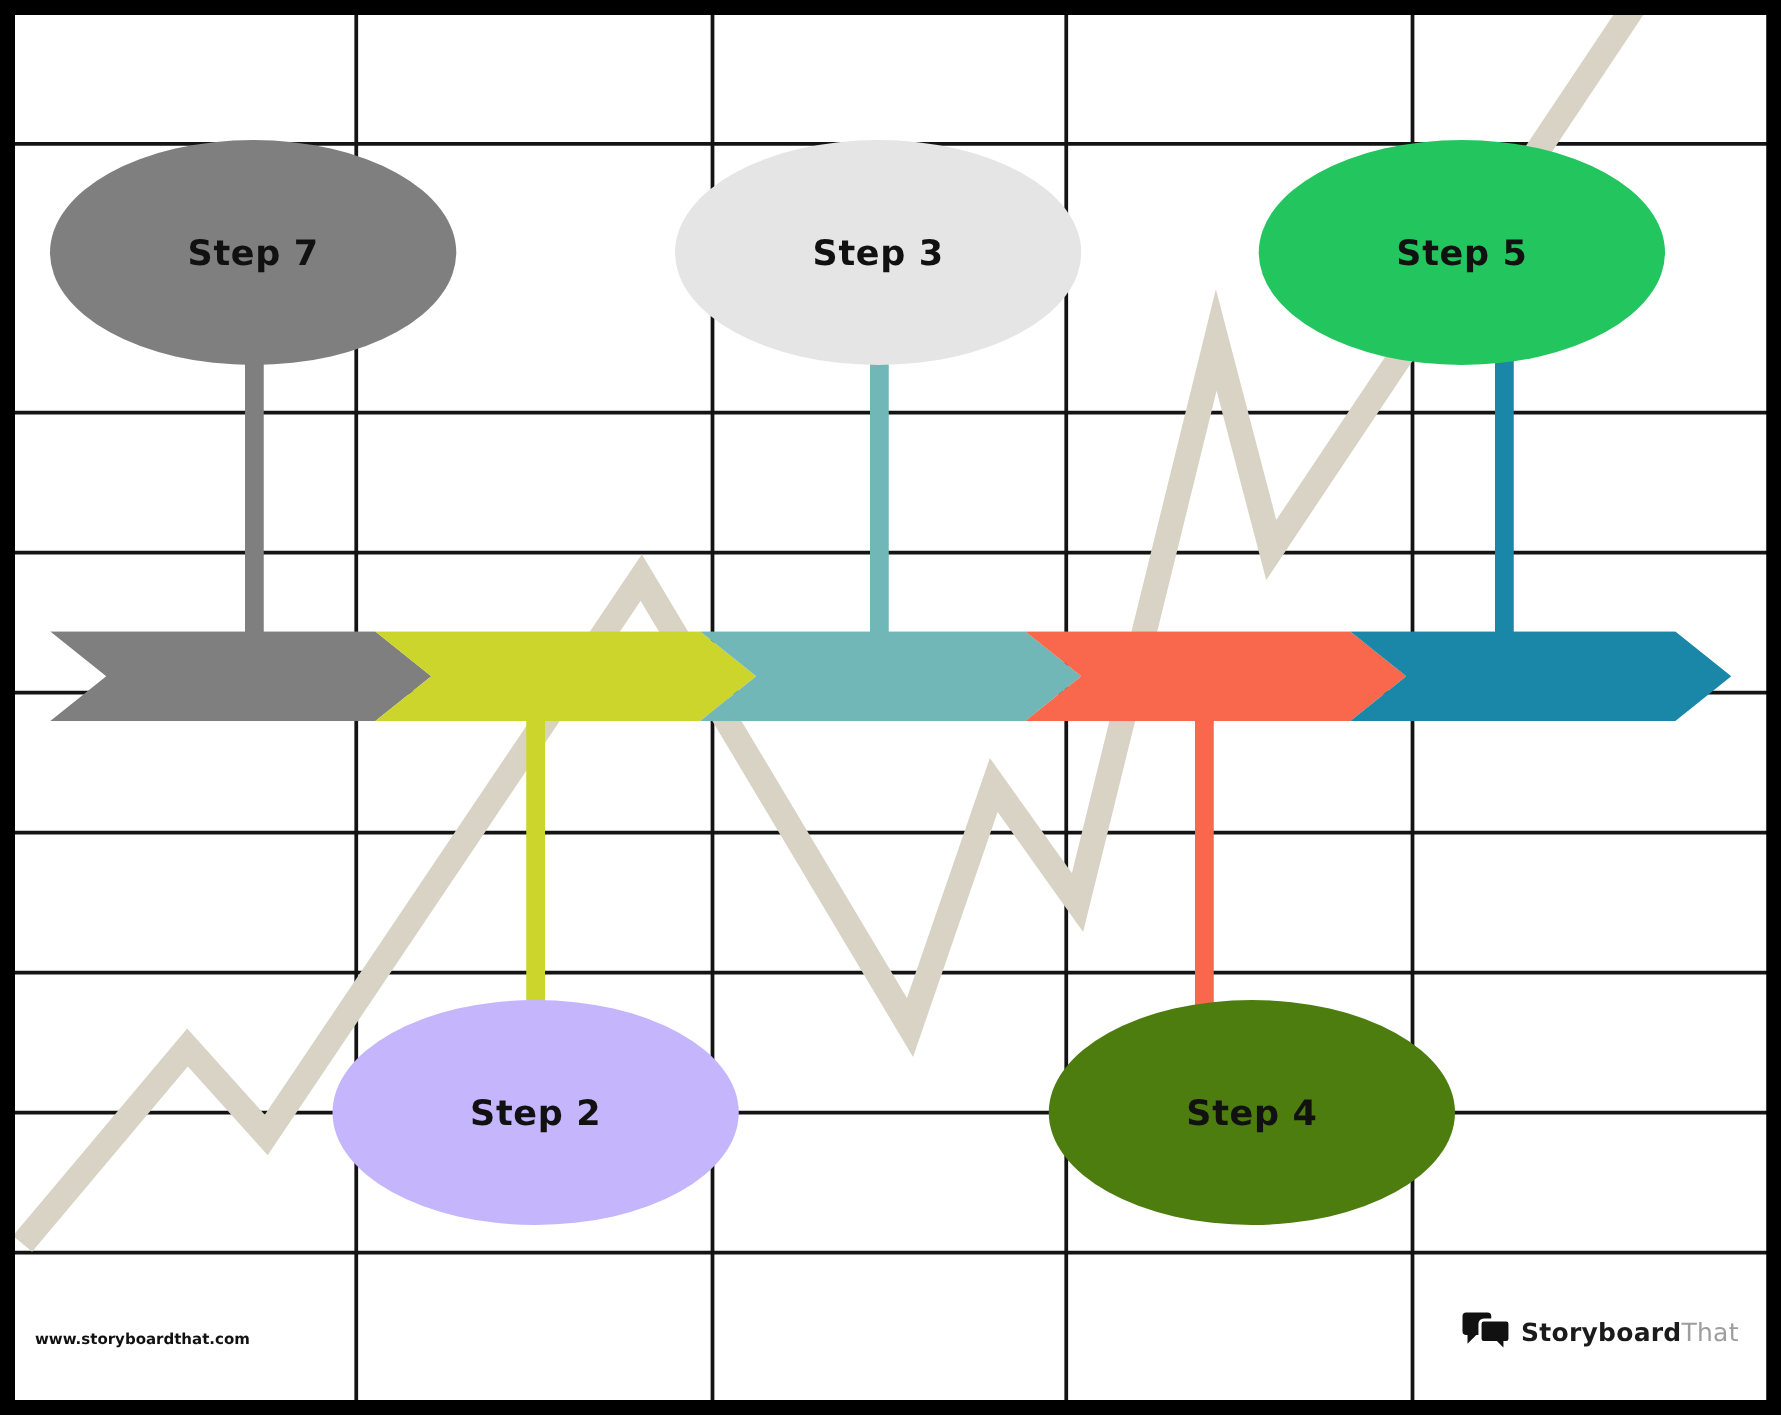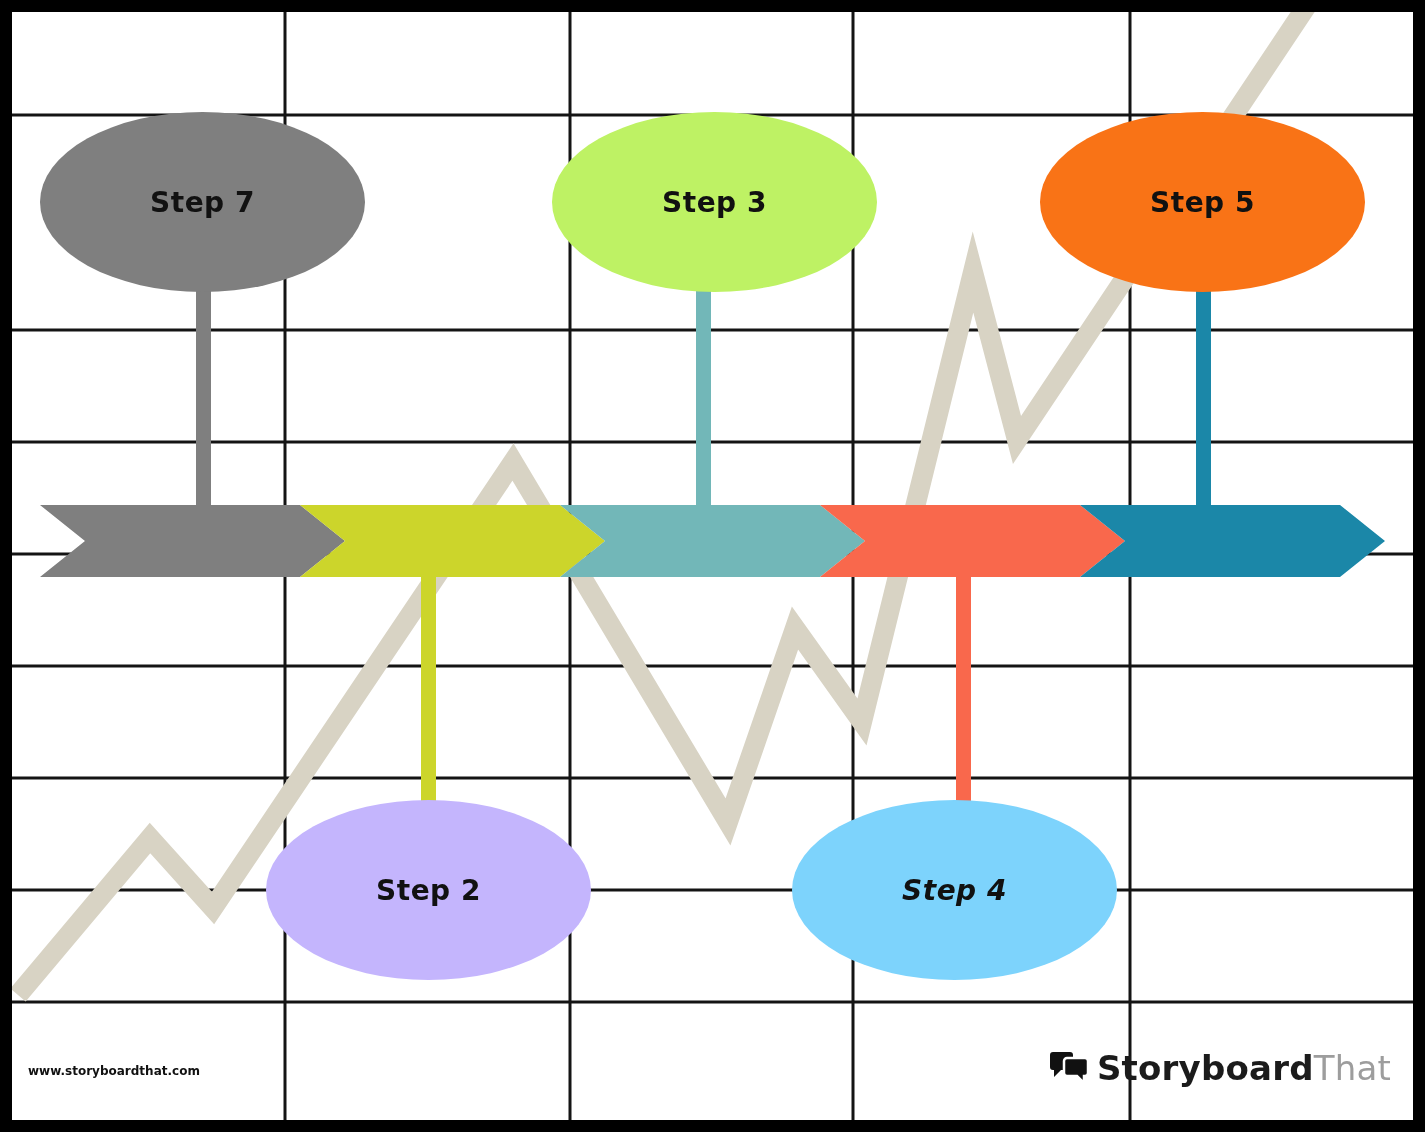--- a/index.html
+++ b/index.html
@@ -32,21 +32,21 @@
   }
 
   .footer-url {
     position:absolute; left:28px; top:1064px; z-index:6;
     font-size:12px; font-weight:700; color:#111111;
   }
   .logo {
     position:absolute; right:34px; top:1048px; z-index:6;
     display:flex; align-items:center; gap:8px;
   }
-  .logo-text { font-size:34px; letter-spacing:0.2px; white-space:nowrap; }
+  .logo-text { font-size:20px; letter-spacing:0.2px; white-space:nowrap; }
   .logo-bold { font-weight:700; color:#1b1b1b; }
   .logo-light { font-weight:400; color:#9d9d9d; }
 
   .frame {
     position:absolute; inset:0; border:12px solid #000; z-index:10;
     pointer-events:none;
   }
 </style>
 </head>
 <body>
@@ -84,27 +84,27 @@
     <div class="segment" style="left: 820px; background-color: rgb(249, 104, 76);"></div>
     <div class="segment" style="left: 1080px; background-color: rgb(27, 135, 168);"></div>
   </div>
 
   <div class="ellipse" style="left: 40px; top: 112px; background-color: rgb(127, 127, 127);">
     <span class="step-label">Step 7</span>
   </div>
   <div class="ellipse" style="left: 266px; top: 800px; background-color: #c4b5fd;">
     <span class="step-label">Step 2</span>
   </div>
-  <div class="ellipse" style="left: 552px; top: 112px; background-color: #bef264;">
+  <div class="ellipse" style="left: 540px; top: 112px; background-color: #e5e5e5;">
     <span class="step-label">Step 3</span>
   </div>
-  <div class="ellipse" style="left: 792px; top: 800px; background-color: #7dd3fc; font-style: italic;">
+  <div class="ellipse" style="left: 839px; top: 800px; background-color: #4d7c0f;">
     <span class="step-label">Step 4</span>
   </div>
-  <div class="ellipse" style="left: 1040px; top: 112px; background-color: #f97316; text-align: center;">
+  <div class="ellipse" style="left: 1007px; top: 112px; background-color: #22c55e; text-align: center;">
     <span class="step-label">Step 5</span>
   </div>
 
   <div class="footer-url">www.storyboardthat.com</div>
 
   <div class="logo">
     <svg width="40" height="36" viewBox="0 0 40 36">
       <path d="M4 2 h17 a3 3 0 0 1 3 3 v12 a3 3 0 0 1 -3 3 h-9 l-7 7 v-7 h-1 a3 3 0 0 1 -3 -3 v-12 a3 3 0 0 1 3 -3 z" fill="#111"></path>
       <path d="M18 8 h18 a3 3 0 0 1 3 3 v12 a3 3 0 0 1 -3 3 h-1 v7 l-7 -7 h-10 a3 3 0 0 1 -3 -3 v-12 a3 3 0 0 1 3 -3 z" fill="#111" stroke="#fff" stroke-width="2.5"></path>
     </svg>

